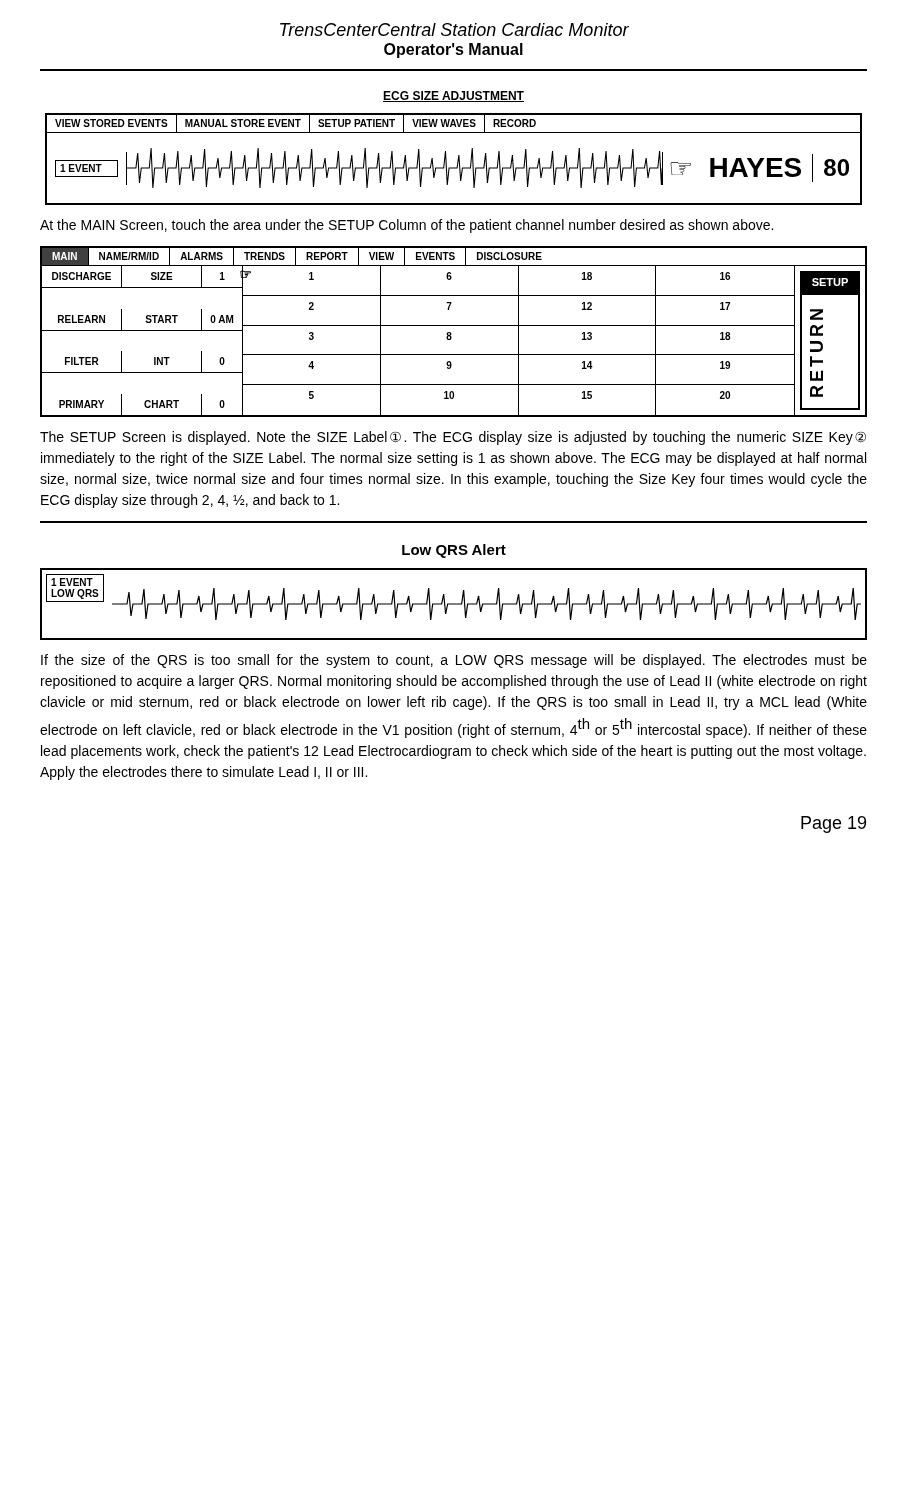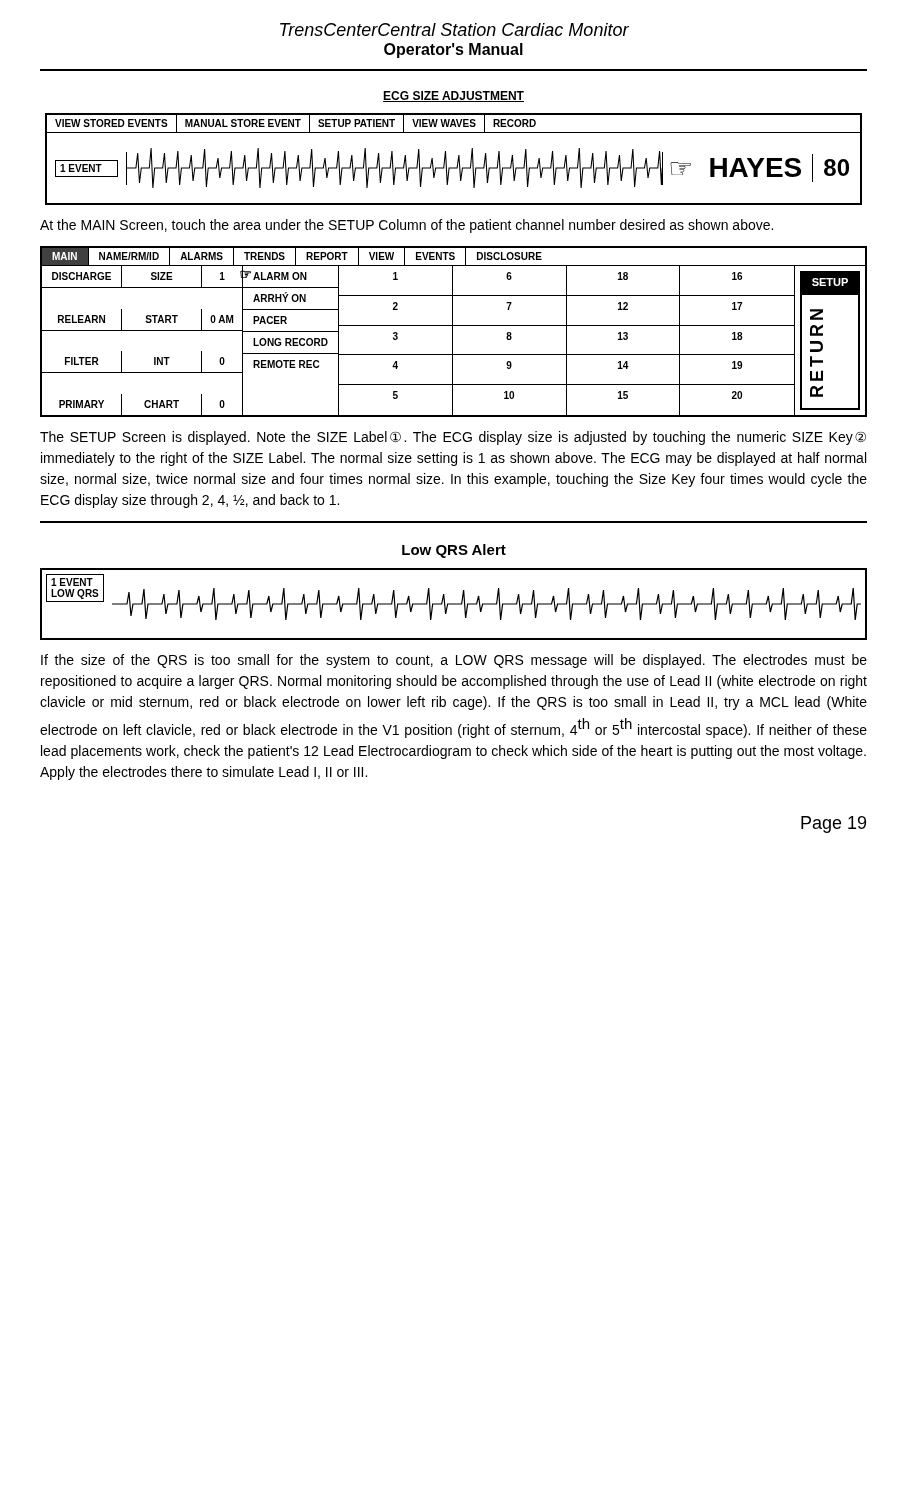--- a/index.html
+++ b/index.html
@@ -326,27 +326,20 @@
         <div class="setup-cell" style="min-width:40px;">0</div>
       </div>
 
       <div class="setup-left-row">
         <div class="setup-cell">PRIMARY</div>
         <div class="setup-cell">CHART</div>
         <div class="setup-cell" style="min-width:40px;">0</div>
       </div>
     </div>
 
-    <div class="setup-center-col">
-      <div class="setup-center-row">ALARM ON</div>
-      <div class="setup-center-row">ARRHÝ ON</div>
-      <div class="setup-center-row">PACER</div>
-      <div class="setup-center-row">LONG RECORD</div>
-      <div class="setup-center-row">REMOTE REC</div>
-    </div>
 
     <div class="setup-number-grid">
       <div class="setup-num-cell">1</div>
       <div class="setup-num-cell">6</div>
       <div class="setup-num-cell">18</div>
       <div class="setup-num-cell">16</div>
       <div class="setup-num-cell">2</div>
       <div class="setup-num-cell">7</div>
       <div class="setup-num-cell">12</div>
       <div class="setup-num-cell">17</div>

